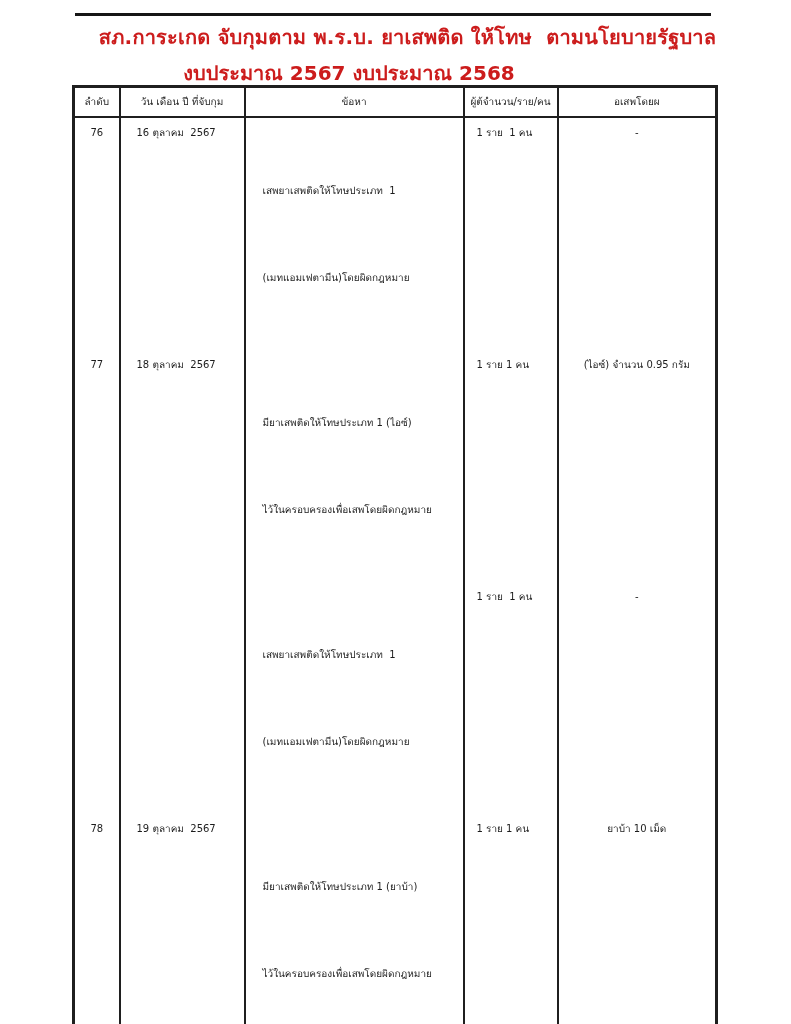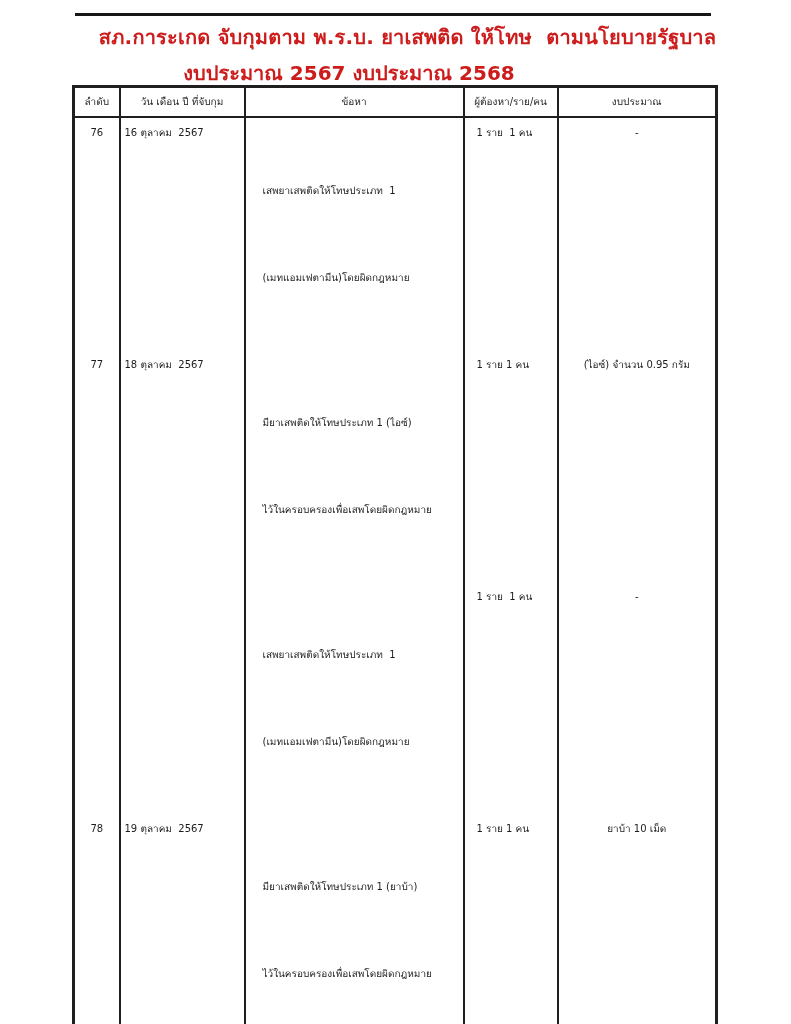--- a/index.html
+++ b/index.html
@@ -52,21 +52,21 @@
     border-left:2px solid var(--line);
     border-right:2px solid var(--line);
     border-top:none;border-bottom:none;
     padding:0;vertical-align:top;
     font-size:10px;line-height:29px;
     white-space:pre;overflow:visible;
   }
   tr.entry-row td{height:58px;}
 
   td.c-no{text-align:center;}
-  td.c-date{padding-left:4px;}
+  td.c-date{padding-left:16px;}
   td.c-charge{padding-left:17px;}
   td.c-charge .line{line-height:29px;}
   td.c-sus{padding-left:12px;}
   td.c-ev{text-align:center;}
 </style>
 </head>
 <body>
 
 <div class="page">
 
@@ -81,22 +81,22 @@
         <col class="w-date">
         <col class="w-charge">
         <col class="w-sus">
         <col class="w-ev">
     </colgroup>
     <thead>
       <tr>
         <th>ลำดับ</th>
         <th>วัน เดือน ปี ที่จับกุม</th>
         <th>ข้อหา</th>
-        <th>ผู้ต้องหา/ราย/คน</th>
-        <th>งบประมาณ</th>
+        <th>ผู้ต้จำนวน/ราย/คน</th>
+        <th>อเสพโดยผ</th>
       </tr>
     </thead>
     <tbody>
 
       <tr class="entry-row">
         <td class="c-no">76</td>
         <td class="c-date">16 ตุลาคม  2567</td>
         <td class="c-charge">
           <div class="line">เสพยาเสพติดให้โทษประเภท  1</div>
           <div class="line">(เมทแอมเฟตามีน)โดยผิดกฎหมาย</div>

